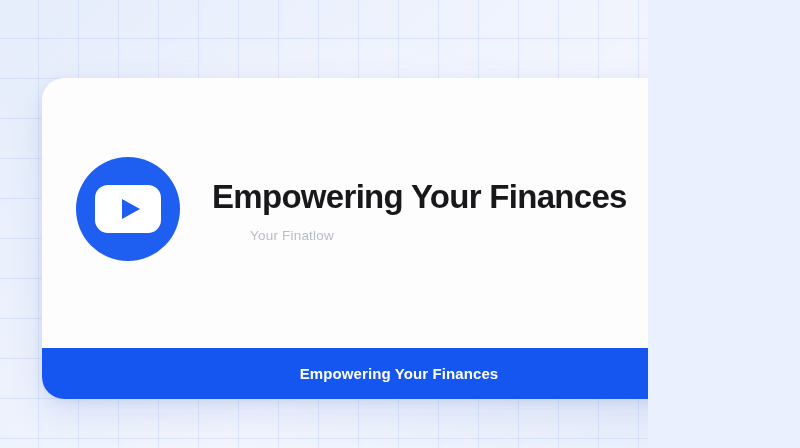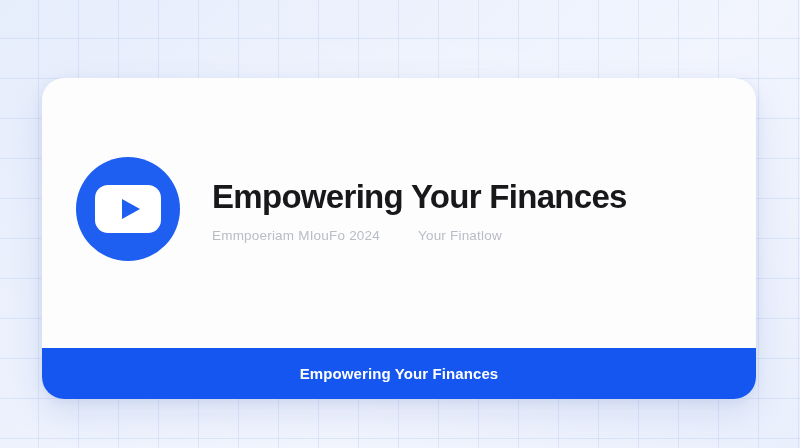--- a/index.html
+++ b/index.html
@@ -10,21 +10,21 @@
     width: 800px;
     height: 448px;
     overflow: hidden;
     font-family: "Liberation Sans", sans-serif;
     background: #eaf0fd;
   }
 
   
   #page {
     position: relative;
-    width: 800px;
+    width: 648px;
     height: 448px;
     background:
       linear-gradient(135deg, #e6edfb 0%, #edf2fd 38%, #f2f5fe 62%, #e9effc 100%);
     overflow: hidden;
   }
   #grid-overlay {
     position: absolute;
     inset: 0;
     background-image:
       linear-gradient(to right, rgba(150,178,232,0.22) 1px, transparent 1px),
@@ -144,21 +144,20 @@
       <div id="logo">
         <svg width="66" height="48" viewBox="0 0 66 48" aria-hidden="true">
           <rect x="0" y="0" width="66" height="48" rx="13" ry="13" fill="#ffffff"></rect>
           <path d="M27 14 L45 24 L27 34 Z" fill="#1e5ef0"></path>
         </svg>
       </div>
 
       <div id="text-block">
         <div id="headline">Empowering Your Finances</div>
         <div id="sub-row">
-          <span id="sub-primary">Emmpoeriam MIouFo 2024</span>
           <span id="sub-secondary">Your Finatlow</span>
         </div>
       </div>
 
     </div>
 
     <div id="footer-bar">
       <span id="footer-label">Empowering Your Finances</span>
     </div>
 

